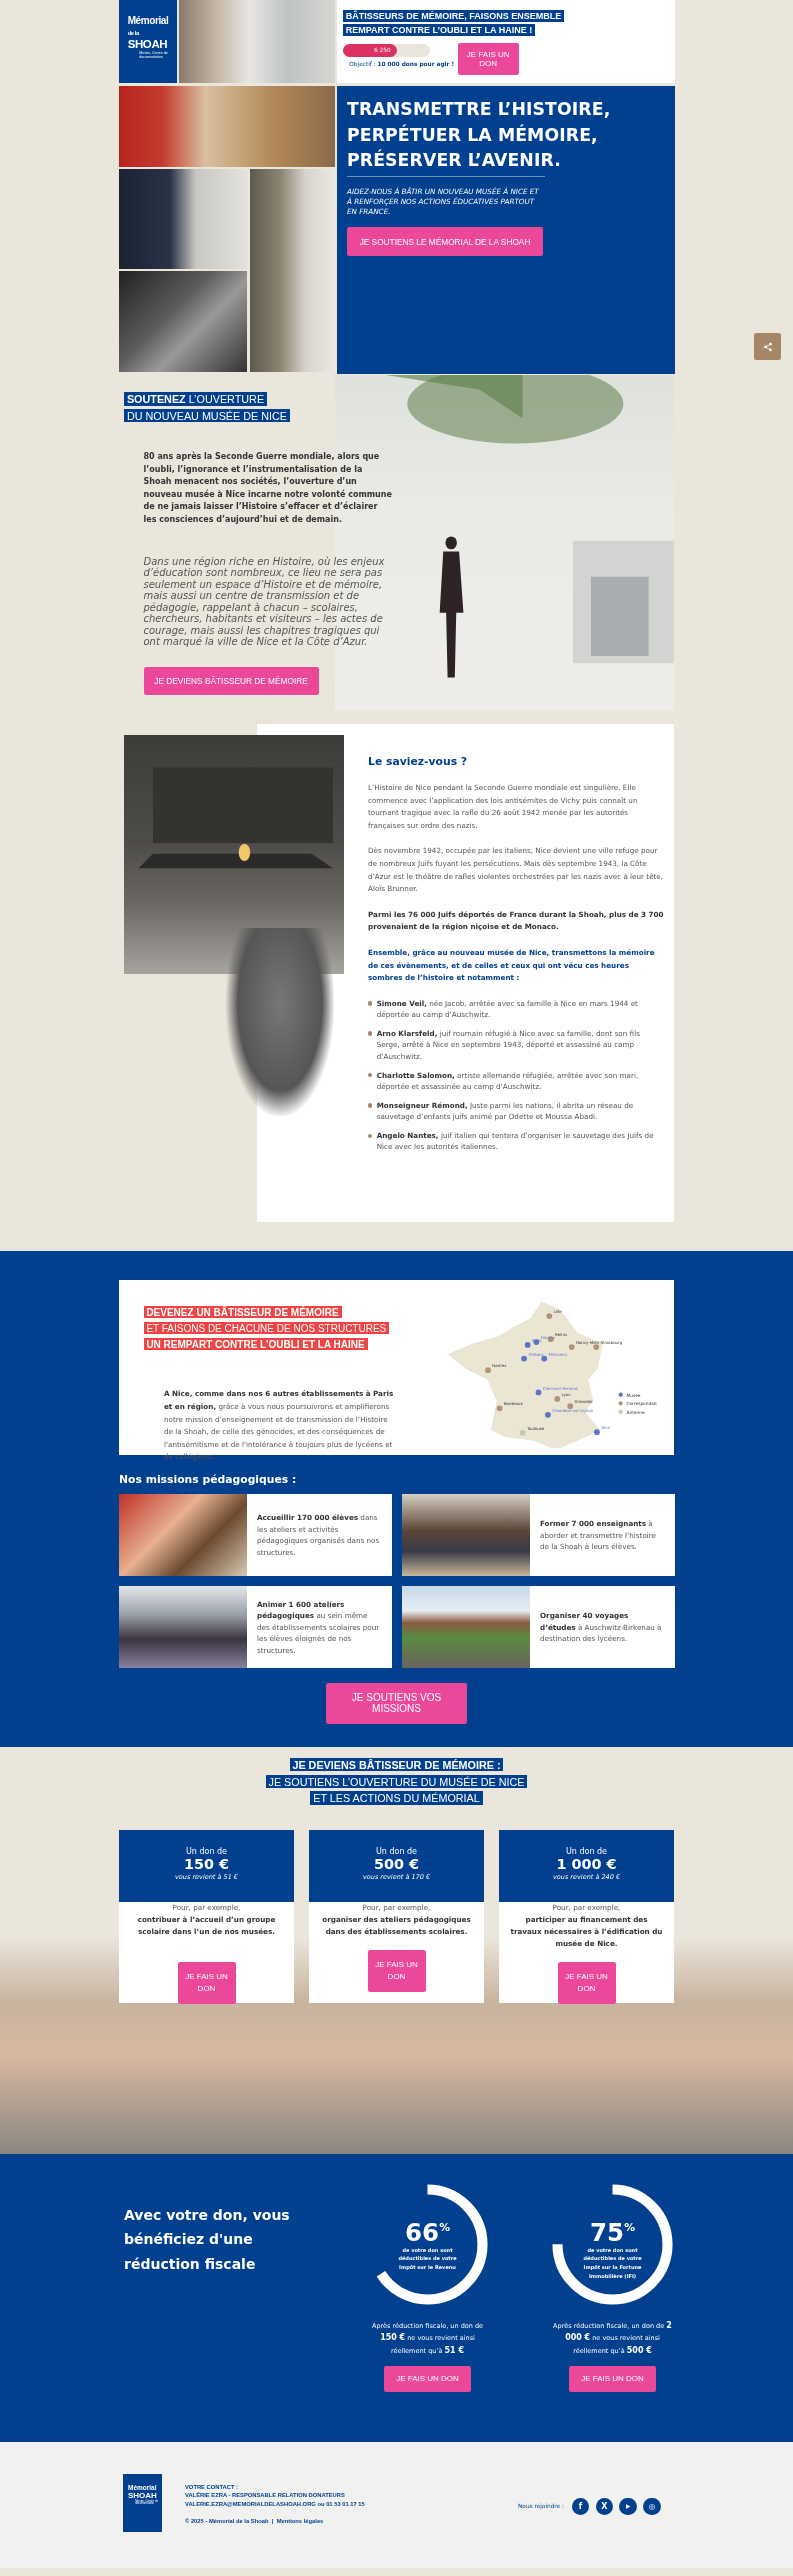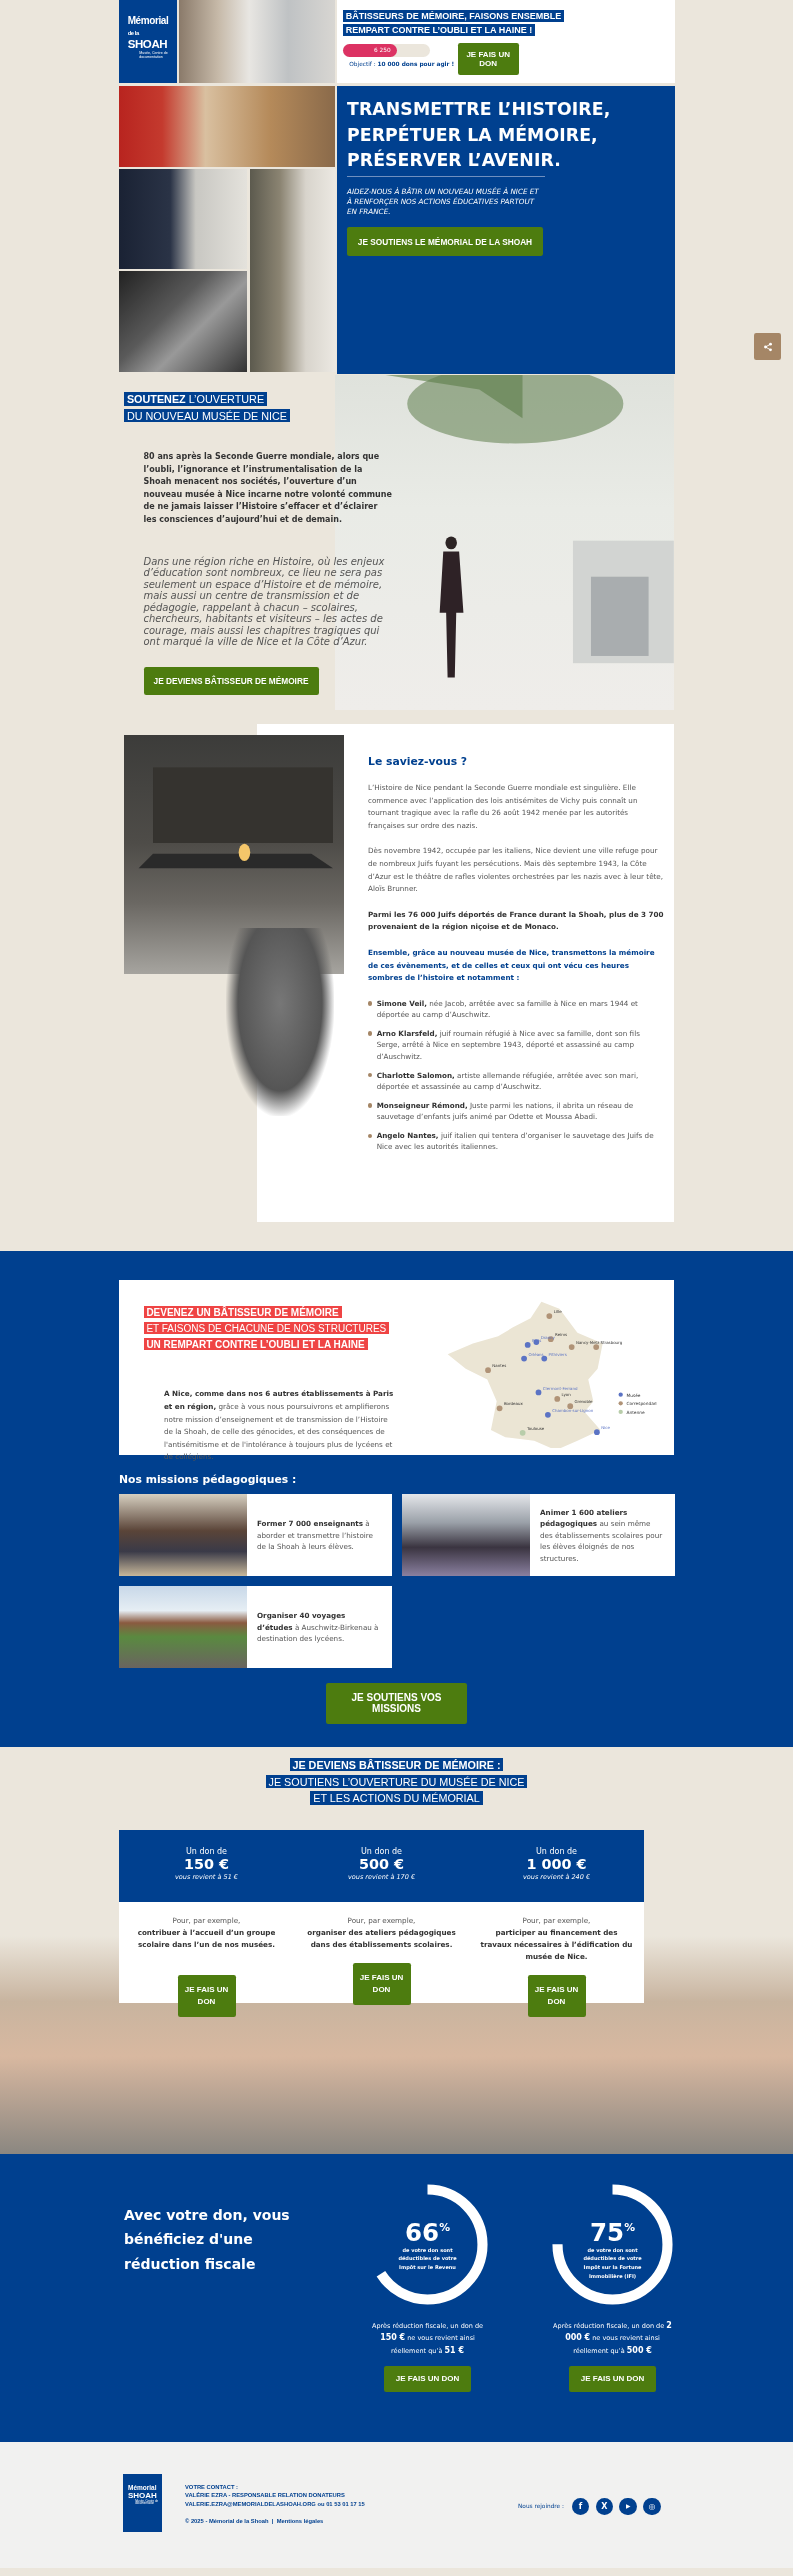--- a/index.html
+++ b/index.html
@@ -1,19 +1,19 @@
 <!DOCTYPE html>
 <html style="font-size:11.5px"><head>
 <meta charset="utf-8">
 <style>
   * { box-sizing: border-box; margin: 0; padding: 0; }
   body { width: 793px; background: #ebe6dc; font-family: "DejaVu Sans", sans-serif; color: #333; }
   .wrap { width: 555px; margin: 0 auto; position: relative; }
   .beige { background: #ebe6dc; }
-  .btn { display: inline-block; background: #4d7c0f; color: #fff; font-family: "Liberation Sans", sans-serif; font-weight: bold; border-radius: 2.2px; text-transform: uppercase; text-align: center; }
+  .btn { display: inline-block; background: #ec4899; color: #fff; font-family: "Liberation Sans", sans-serif; font-weight: normal; border-radius: 2.2px; text-transform: uppercase; text-align: center; }
   .hl { background: #00408f; color: #fff; padding: 0.7px 2.9px; line-height: 1.55; box-decoration-break: clone; -webkit-box-decoration-break: clone; }
   .hl-brown { background: #ef4444; color: #fff; padding: 0.7px 2.9px; line-height: 1.6; box-decoration-break: clone; -webkit-box-decoration-break: clone; }
   .img { position: absolute; overflow: hidden; }
 
   
   .hdr { position: relative; height: 83px; }
   .logo { position: absolute; left: 0; top: 0; width: 58px; height: 83px; background: #00408f; color: #fff; padding: 16px 4.3px 0 8.7px; font-family: "Liberation Sans", sans-serif; }
   .logo .l1 { font-size: 10px; font-weight: bold; letter-spacing: -0.4px; line-height: 10px; }
   .logo .l2 { font-size: 11.5px; font-weight: bold; line-height: 10.8px; letter-spacing: -0.4px; }
   .logo .l2 small { font-size: 5.8px; }
@@ -78,27 +78,27 @@
   .mission-text { padding: 0 10px; font-size: 7.2px; line-height: 11.5px; color: #555; display: flex; align-items: center; }
   .mission-text b { color: #333; }
   .missions-btn-wrap { text-align: center; margin-top: 14.4px; }
   .missions-btn { font-size: 10px; padding: 9.4px 8.7px; width: 141px; }
 
   
   .jd { position: relative; height: 407px; }
   .jd-photo { position: absolute; left: 0; top: 189px; width: 793px; height: 219px; background: linear-gradient(180deg,#ebe6dc 0%, #c8b49f 30%, #d8b8a0 55%, #8a8680 100%); }
   .jd-title { position: absolute; left: 0; top: 10px; width: 793px; text-align: center; font-family: "Liberation Sans", sans-serif; font-size: 10.8px; }
   .jd-title b { font-weight: bold; }
-  .jd-cards { position: absolute; left: 119px; top: 83px; width: 555px; display: flex; }
+  .jd-cards { position: absolute; left: 119px; top: 83px; width: 555px; display: flex; justify-content: space-between; }
   .don-card { width: 175px; background: #fff; }
   .don-top { background: #00408f; color: #fff; text-align: center; height: 72px; padding-top: 17.3px; }
   .don-label { font-size: 8px; }
   .don-amount { font-weight: bold; font-size: 14.4px; line-height: 17.3px; }
   .don-note { font-size: 6.5px; font-style: italic; }
-  .don-bottom { text-align: center; height: 101px; padding-top: 13px; font-size: 7.2px; line-height: 12.3px; color: #555; }
+  .don-bottom { text-align: center; height: 101px; font-size: 7.2px; line-height: 12.3px; color: #555; }
   .don-bottom b { font-weight: bold; color: #333; display: block; padding: 0 10.8px; }
   .don-btn { margin-top: 11.5px; font-size: 8px; padding: 8.7px 0; width: 58px; }
 
   
   .fis { background: #00408f; height: 288px; position: relative; }
   .fis-title { position: absolute; left: 124px; top: 49px; color: #fff; font-weight: bold; font-size: 14px; line-height: 24.5px; width: 180px; }
   .fis-col { position: absolute; top: 29px; width: 137px; text-align: center; color: #fff; }
   .ring { width: 123px; height: 123px; margin: 0 auto; position: relative; }
   .ring svg { position: absolute; left: 0; top: 0; }
   .ring-inner { position: absolute; left: 0; top: 32px; width: 123px; }
@@ -282,20 +282,26 @@
             <text x="268" y="156" font-size="6" fill="#333" font-family="DejaVu Sans, sans-serif">Correspondant</text>
           <circle cx="260" cy="165" r="3" fill="#b8cdaa"></circle>
             <text x="268" y="168" font-size="6" fill="#333" font-family="DejaVu Sans, sans-serif">Antenne</text>
         </svg>
       </div>
     </div>
 
     <div class="missions-title">Nos missions pédagogiques :</div>
     <div class="missions">
       <div class="mission">
+        <div class="mission-img" style="background:linear-gradient(135deg,#c0302a 0%,#e8b090 40%,#6b4a30 65%,#d8c8b0 100%);"></div>
+        <div class="mission-text">
+            <div><b>Accueillir 170 000 élèves</b><span> dans les ateliers et activités pédagogiques organisés dans nos structures.</span></div>
+          </div>
+      </div>
+      <div class="mission">
         <div class="mission-img" style="background:linear-gradient(180deg,#d6cfc0 0%,#5a4438 45%,#3a3a48 70%,#c8b89a 100%);"></div>
         <div class="mission-text">
             <div><b>Former 7 000 enseignants</b><span> à aborder et transmettre l’histoire de la Shoah à leurs élèves.</span></div>
           </div>
       </div>
       <div class="mission">
         <div class="mission-img" style="background:linear-gradient(180deg,#e4e6ea 0%,#9aa0a8 35%,#3a3440 65%,#8a80a0 100%);"></div>
         <div class="mission-text">
             <div><b>Animer 1 600 ateliers pédagogiques</b><span> au sein même des établissements scolaires pour les élèves éloignés de nos structures.</span></div>
           </div>

